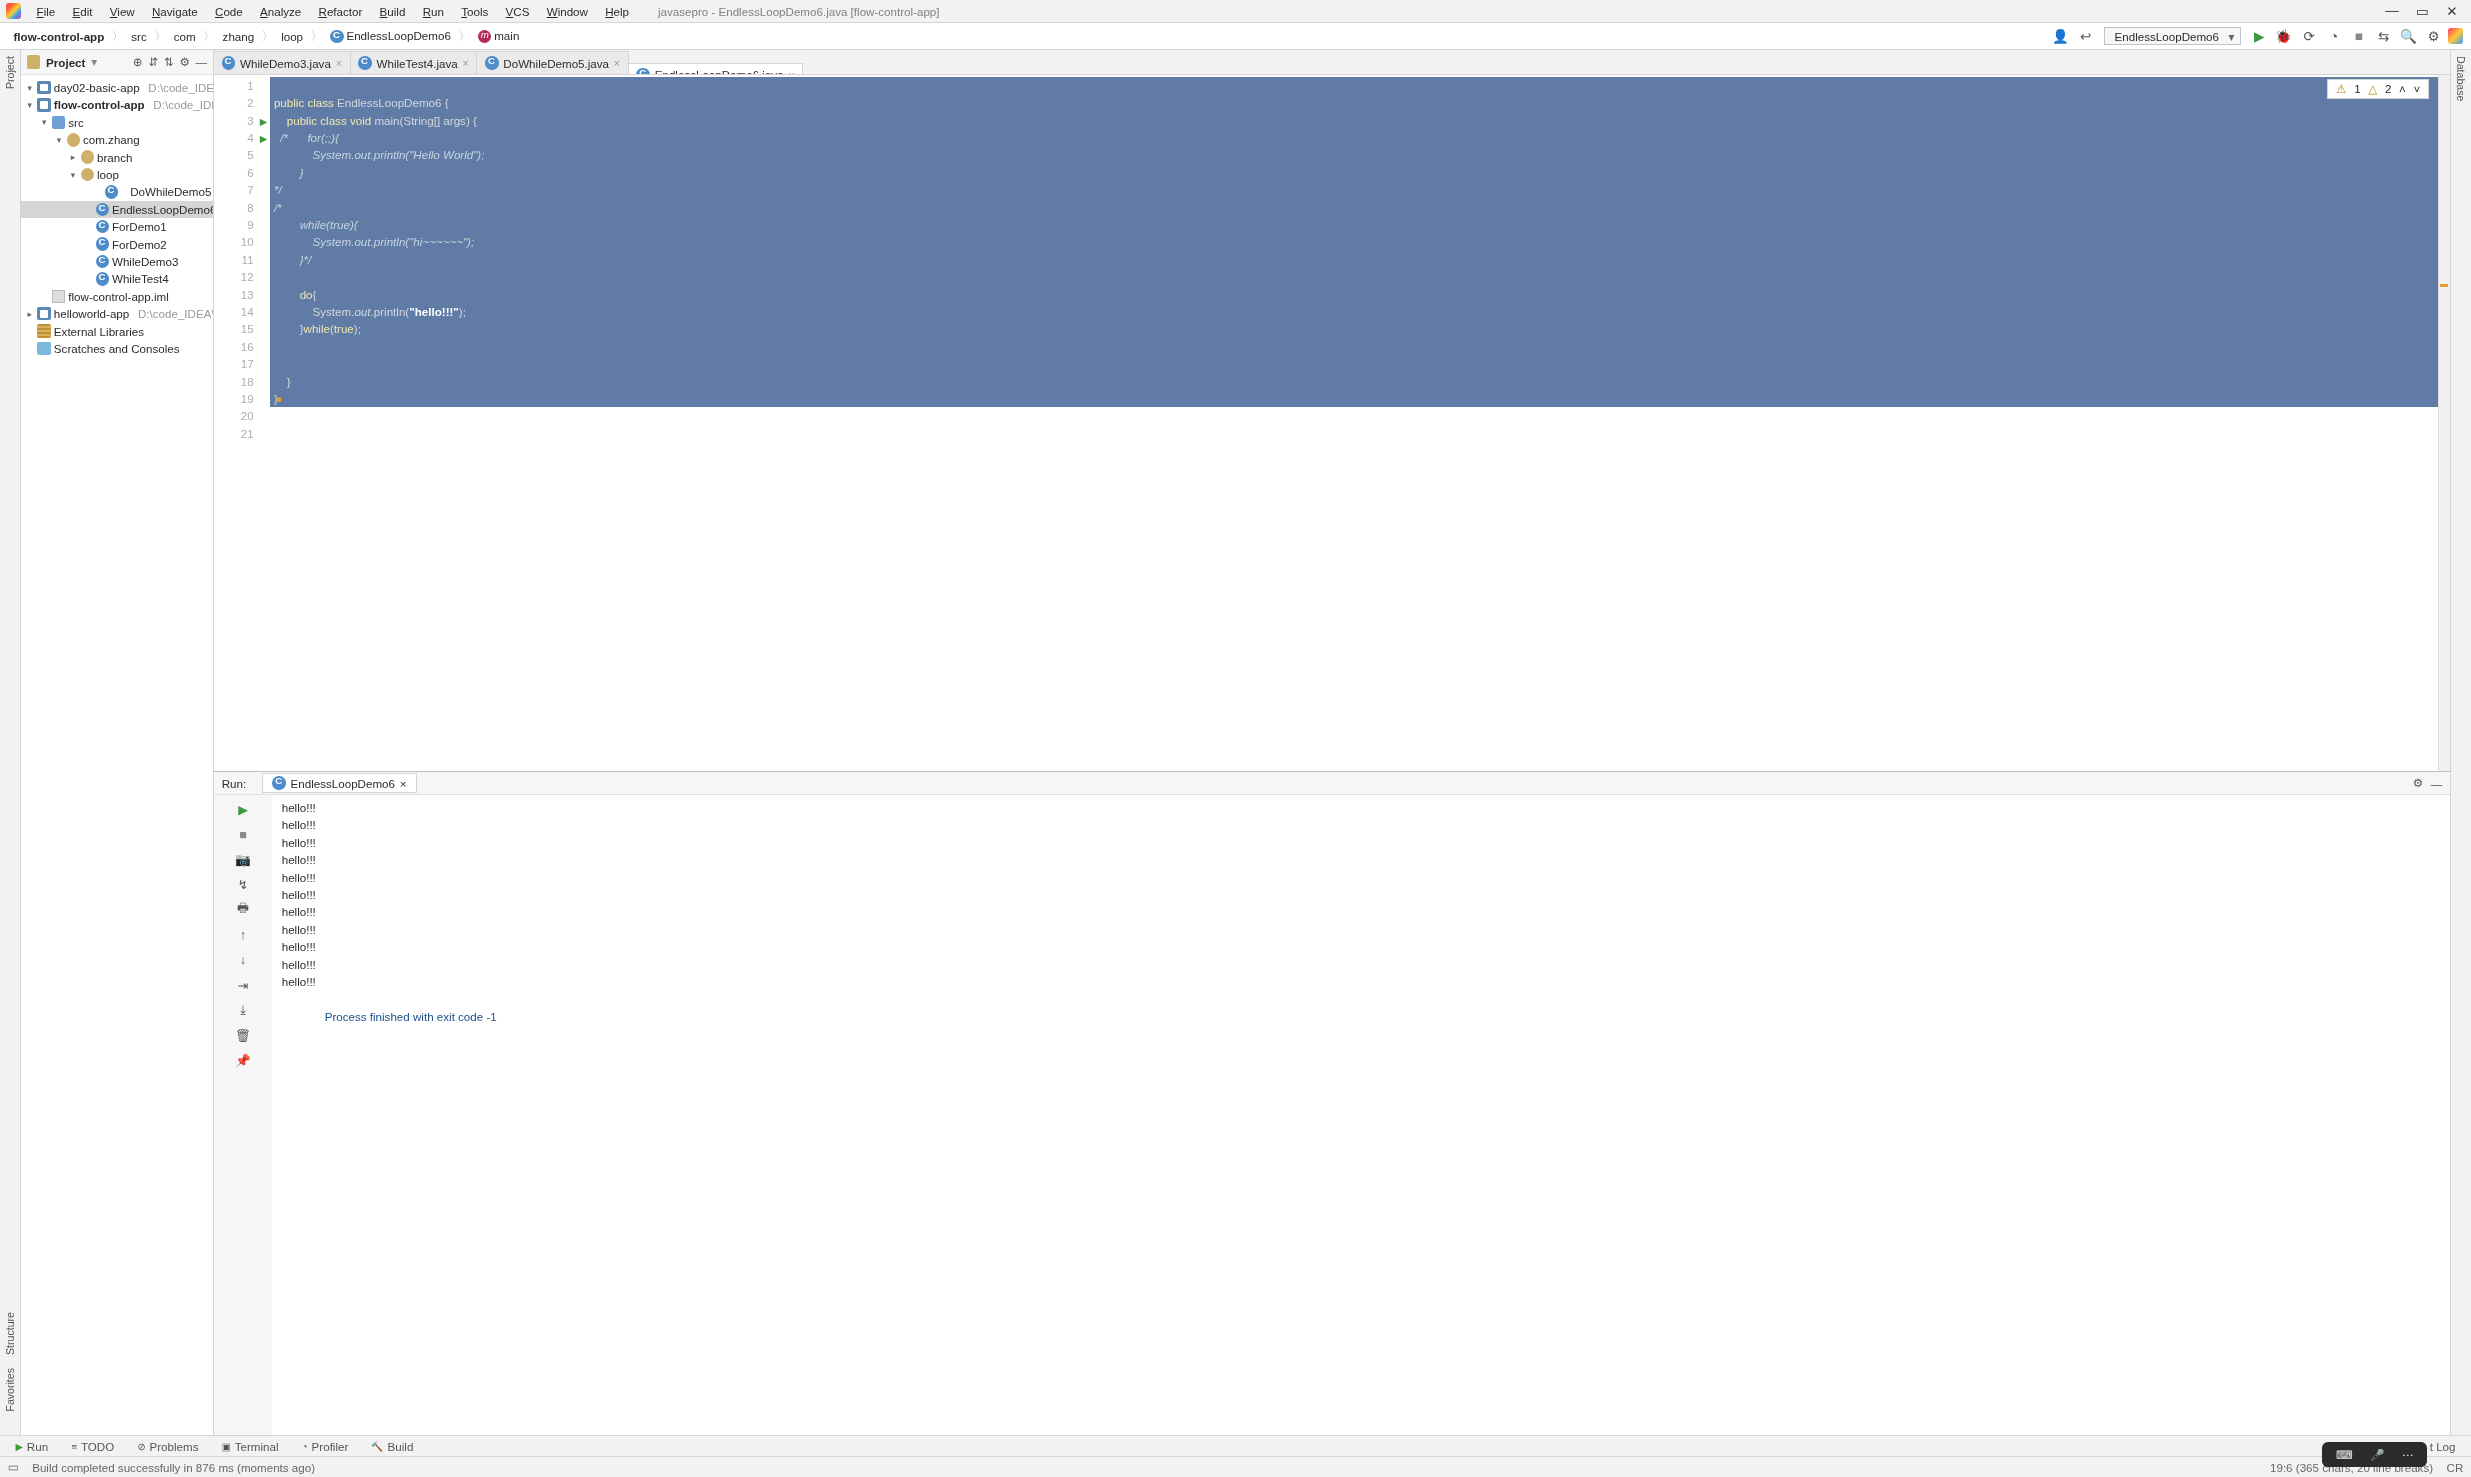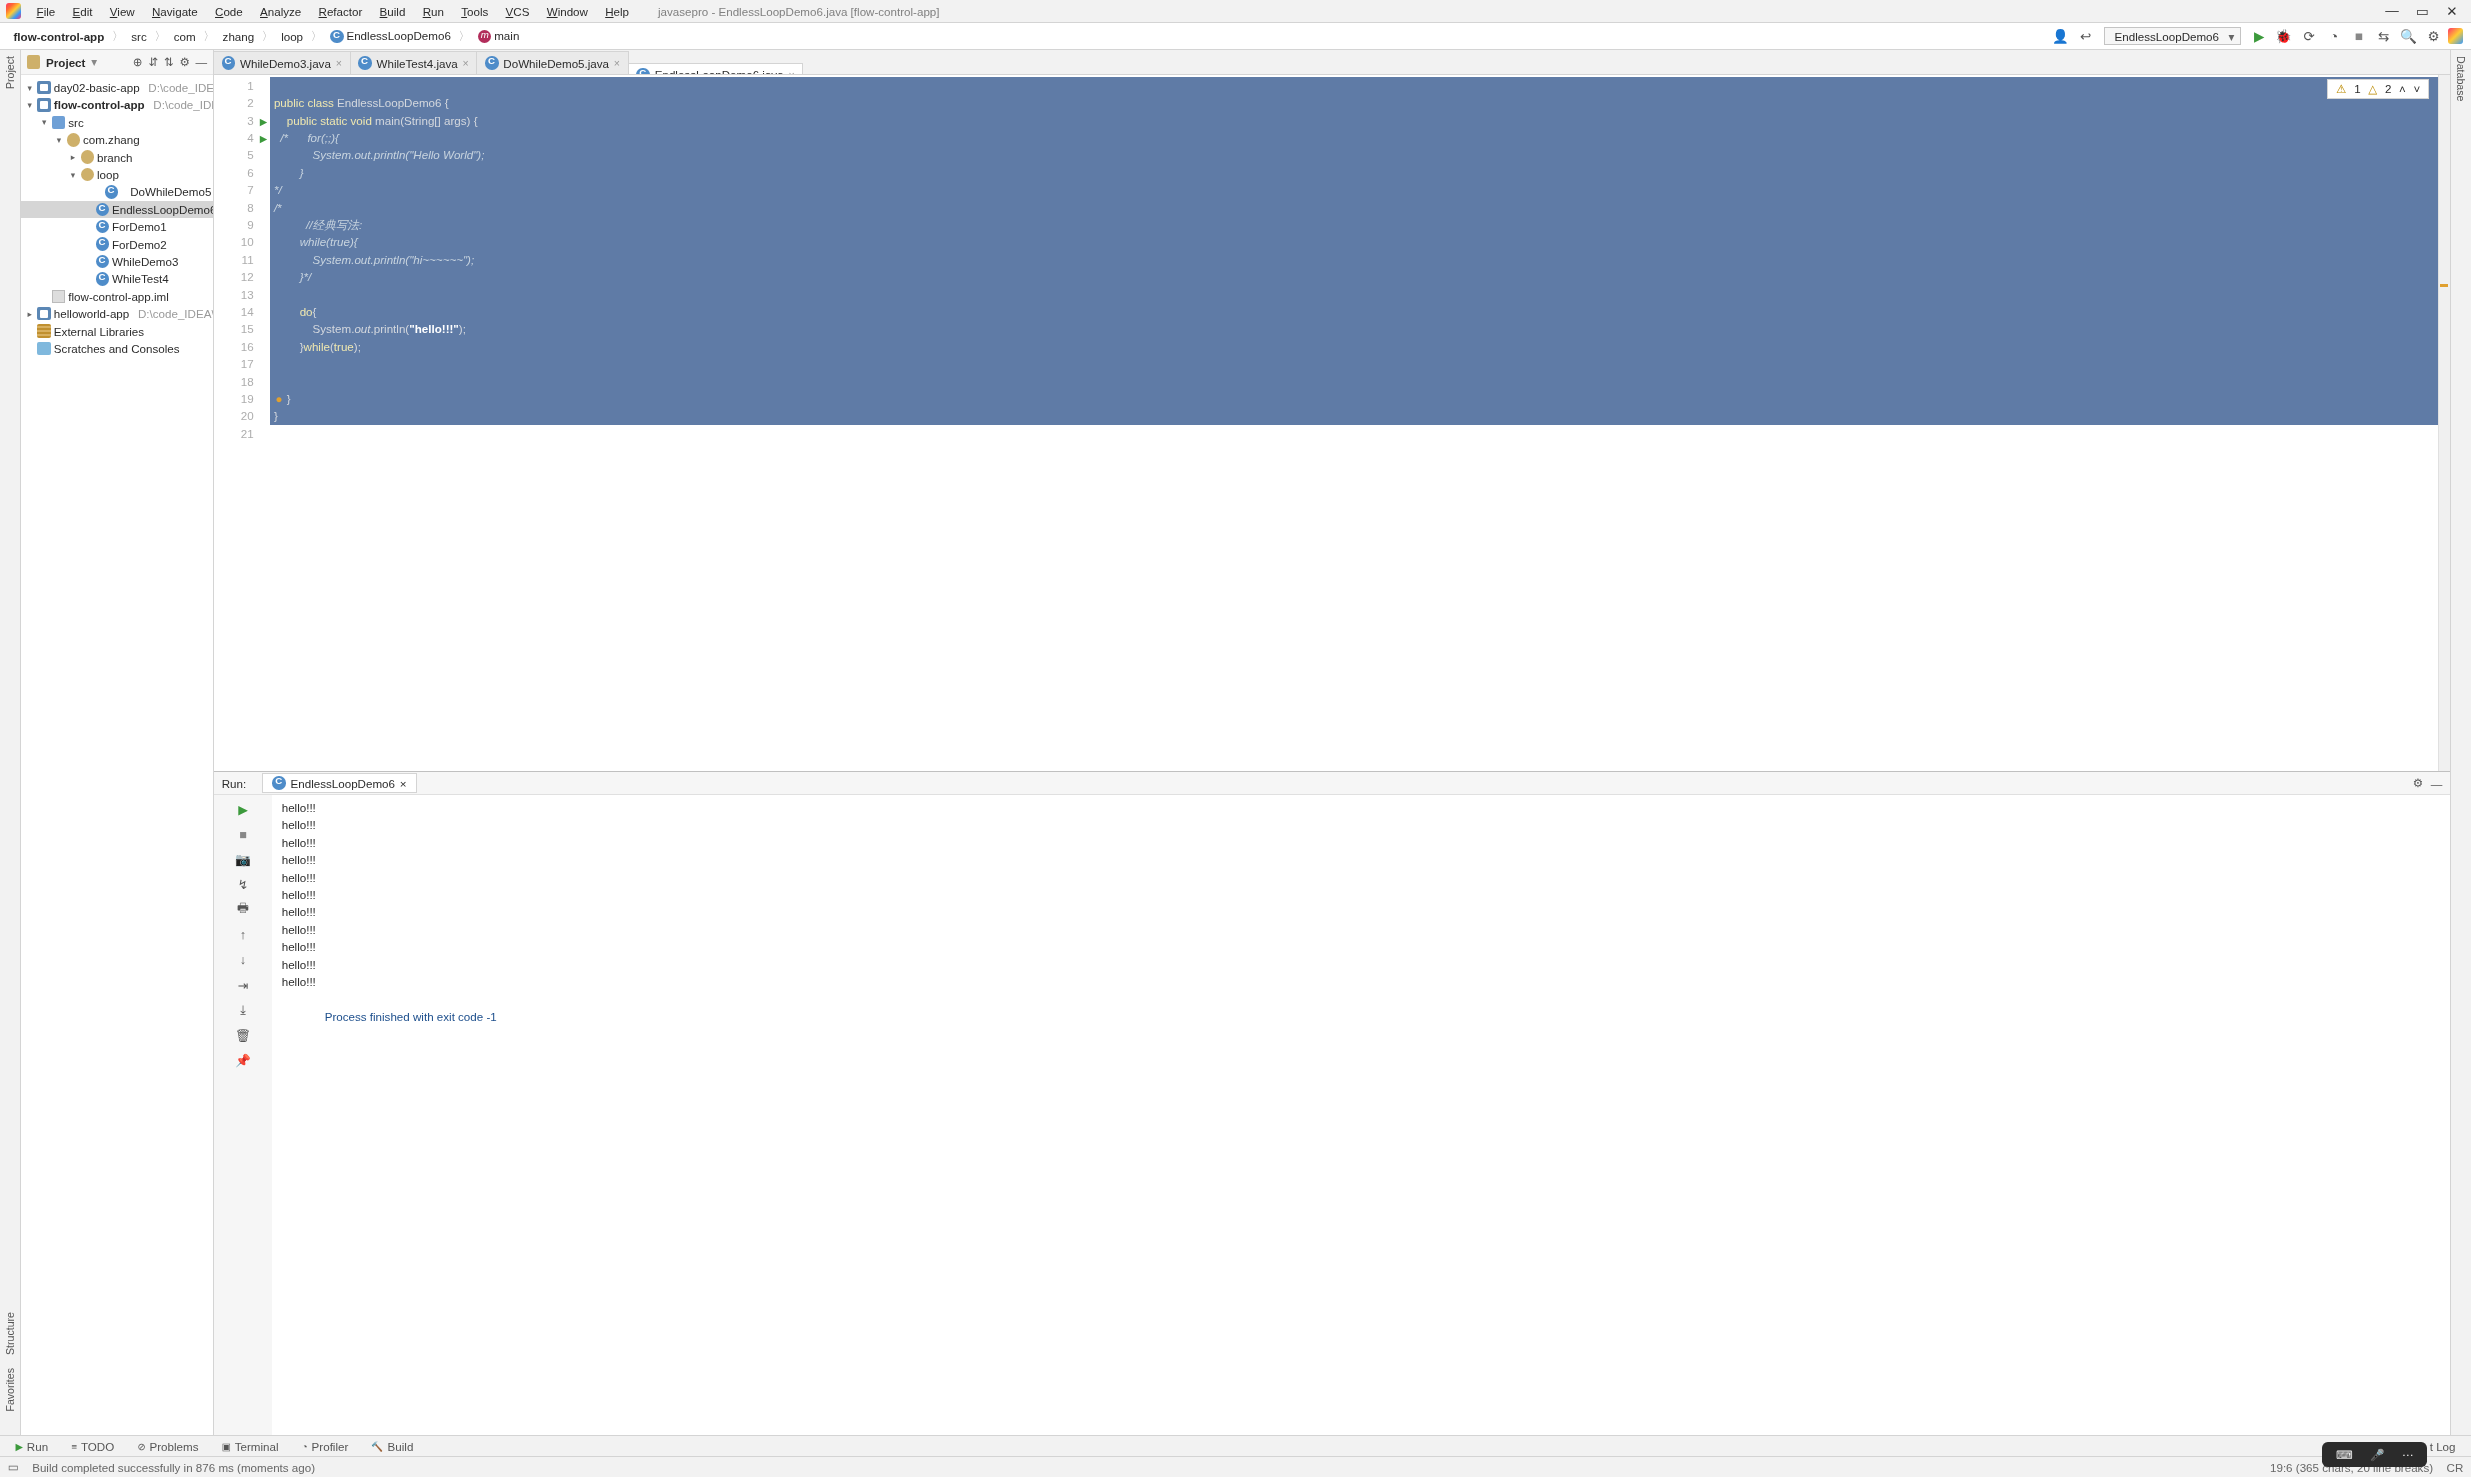--- a/index.html
+++ b/index.html
@@ -351,27 +351,26 @@
             <div class="ln">16</div>
             <div class="ln">17</div>
             <div class="ln">18</div>
             <div class="ln mark">19</div>
             <div class="ln">20</div>
             <div class="ln">21</div>
           </div>
         <div class="code" id="code">
             <div class="code-line hl"><span></span></div>
             <div class="code-line hl"><span class="kw">public class</span><span> EndlessLoopDemo6 {</span></div>
-            <div class="code-line hl"><span>    </span><span class="kw">public static void</span><span> main(String[] args) {</span></div>
+            <div class="code-line hl"><span>    </span><span class="kw">public class void</span><span> main(String[] args) {</span></div>
             <div class="code-line hl"><span class="cm">  /*      for(;;){</span></div>
             <div class="code-line hl"><span class="cm">            System.out.println("Hello World");</span></div>
             <div class="code-line hl"><span class="cm">        }</span></div>
             <div class="code-line hl"><span class="cm">*/</span></div>
             <div class="code-line hl"><span class="cm">/*</span></div>
-            <div class="code-line hl"><span class="cm">          //经典写法:</span></div>
             <div class="code-line hl"><span class="cm">        while(true){</span></div>
             <div class="code-line hl"><span class="cm">            System.out.println("hi~~~~~~");</span></div>
             <div class="code-line hl"><span class="cm">        }*/</span></div>
             <div class="code-line hl"><span></span></div>
             <div class="code-line hl"><span>        </span><span class="kw">do</span><span>{</span></div>
             <div class="code-line hl"><span>            System.</span><span class="stat">out</span><span>.println(</span><span class="str">"hello!!!"</span><span>);</span></div>
             <div class="code-line hl"><span>        }</span><span class="kw">while</span><span>(</span><span class="kw">true</span><span>);</span></div>
             <div class="code-line hl"><span></span></div>
             <div class="code-line hl"><span></span></div>
             <div class="code-line hl"><span>    }</span></div>

